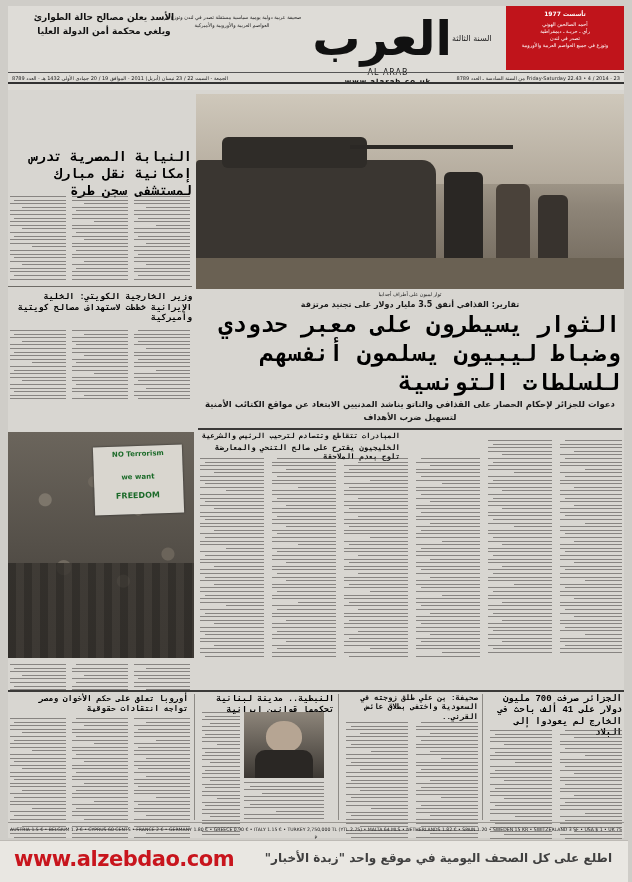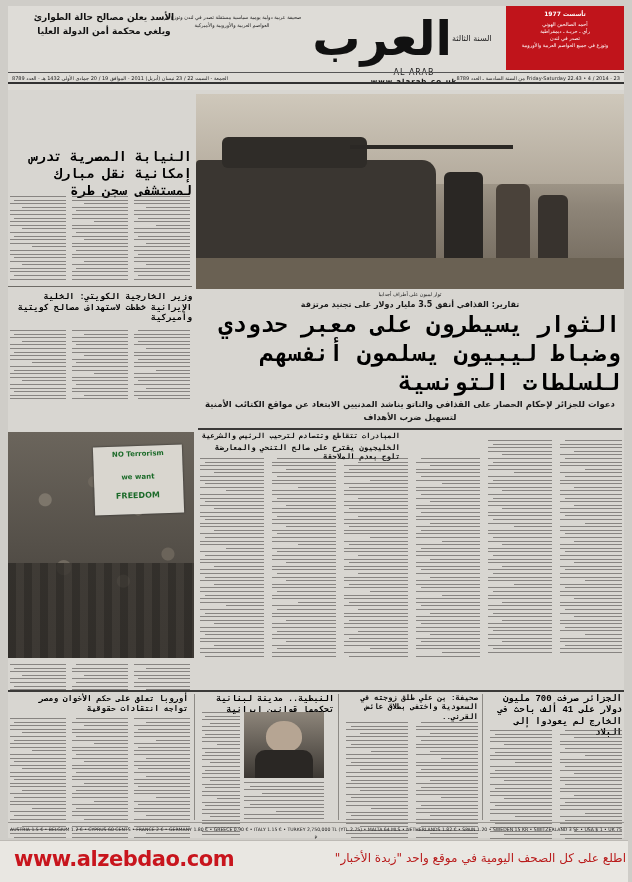--- a/index.html
+++ b/index.html
@@ -23,21 +23,21 @@
   .mast-logo{
     position:absolute;right:120px;top:0;width:200px;height:64px;
     display:flex;align-items:center;justify-content:center;
   }
   .mast-logo .ar{
     font-size:48px;font-weight:bold;color:#111;letter-spacing:-2px;line-height:1;
     font-family:"DejaVu Sans",sans-serif;
   }
   .mast-logo .small{font-size:8px;color:#222;margin-right:4px;}
   .mast-sub{
-    position:absolute;right:110px;top:62px;width:200px;text-align:center;
+    position:absolute;right:136px;top:62px;width:200px;text-align:center;
     font-size:8px;color:#222;letter-spacing:1px;
   }
   .mast-mid{
     position:absolute;right:322px;top:2px;width:140px;height:60px;
     font-size:5px;line-height:1.5;color:#222;text-align:center;padding-top:6px;
     box-sizing:border-box;
   }
   .mast-right-head{
     position:absolute;left:6px;top:4px;width:180px;text-align:center;
     font-size:6.5px;line-height:1.6;color:#111;font-weight:bold;
@@ -64,21 +64,21 @@
   
   .ribbon{
     position:absolute;left:0;top:840px;width:628px;height:42px;background:#e9e7e2;
     border-top:1px solid #bdbab5;
   }
   .ribbon .site{
     position:absolute;left:14px;top:6px;font-size:21px;font-weight:bold;color:#c8151d;
     font-family:"DejaVu Sans",sans-serif;letter-spacing:-0.5px;
   }
   .ribbon .slogan{
-    position:absolute;right:2px;top:10px;font-size:12px;color:#b91c1c;font-weight:normal;
+    position:absolute;right:16px;top:10px;font-size:12px;color:#404040;font-weight:bold;
   }
   .footer-strip{
     position:absolute;left:8px;top:822px;width:616px;height:16px;
     font-size:4.6px;color:#222;text-align:center;line-height:8px;border-top:1px solid #9a9792;
     padding-top:3px;box-sizing:border-box;
   }
   .portrait{position:absolute;background:#4b4642;overflow:hidden;}
 </style>
 </head>
 <body>

